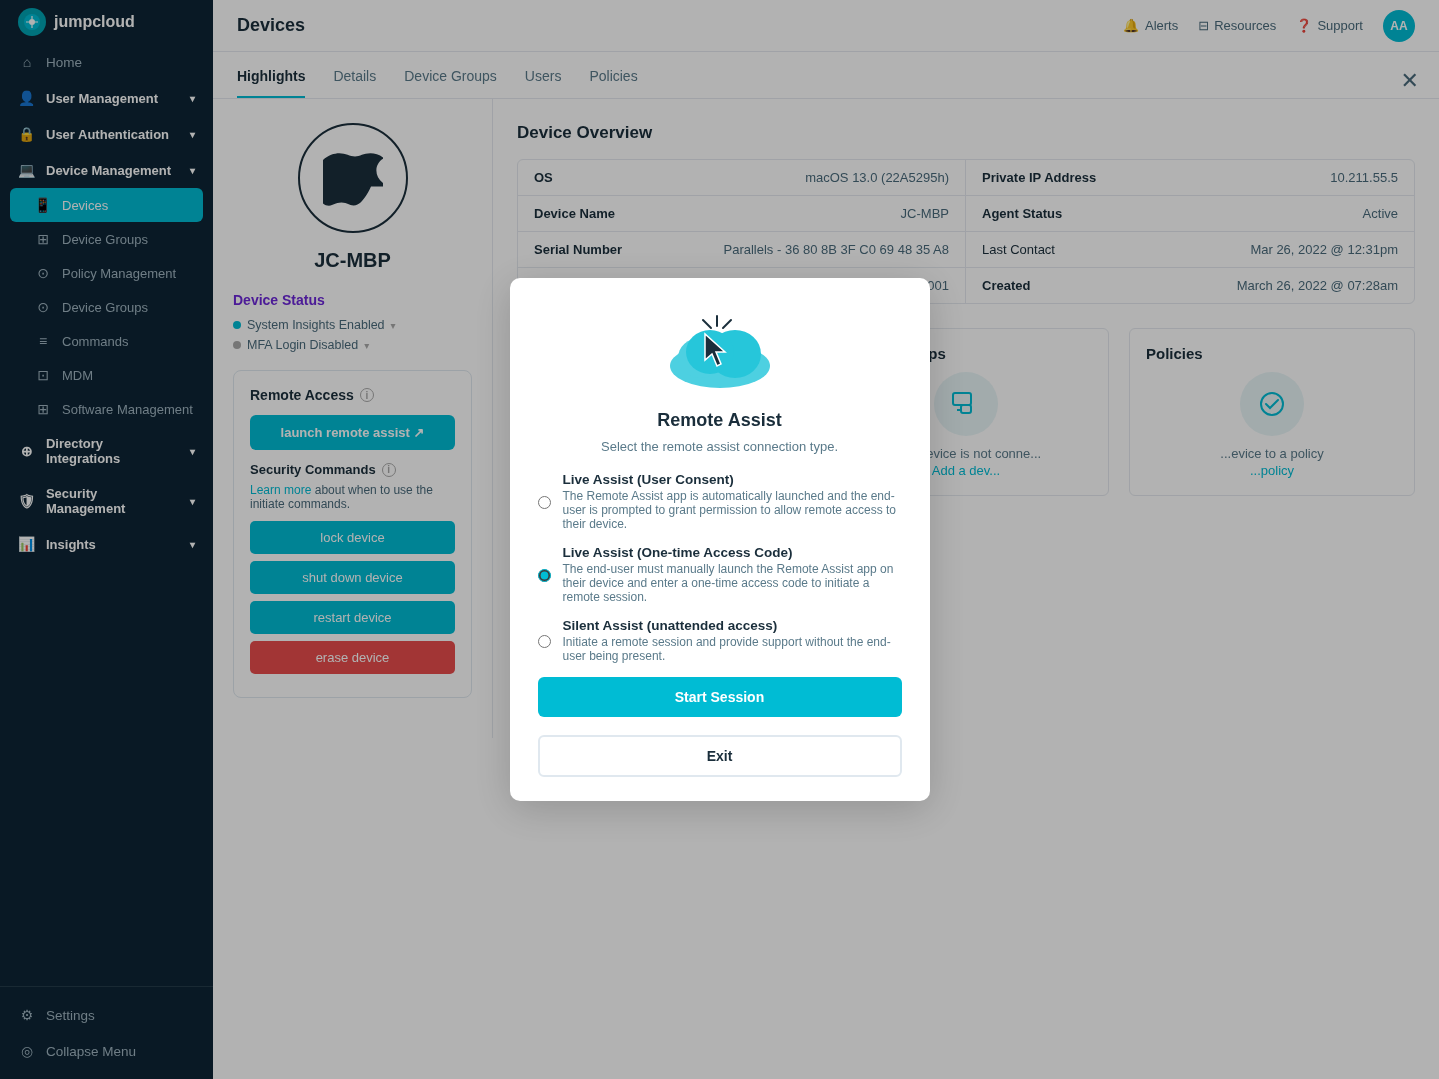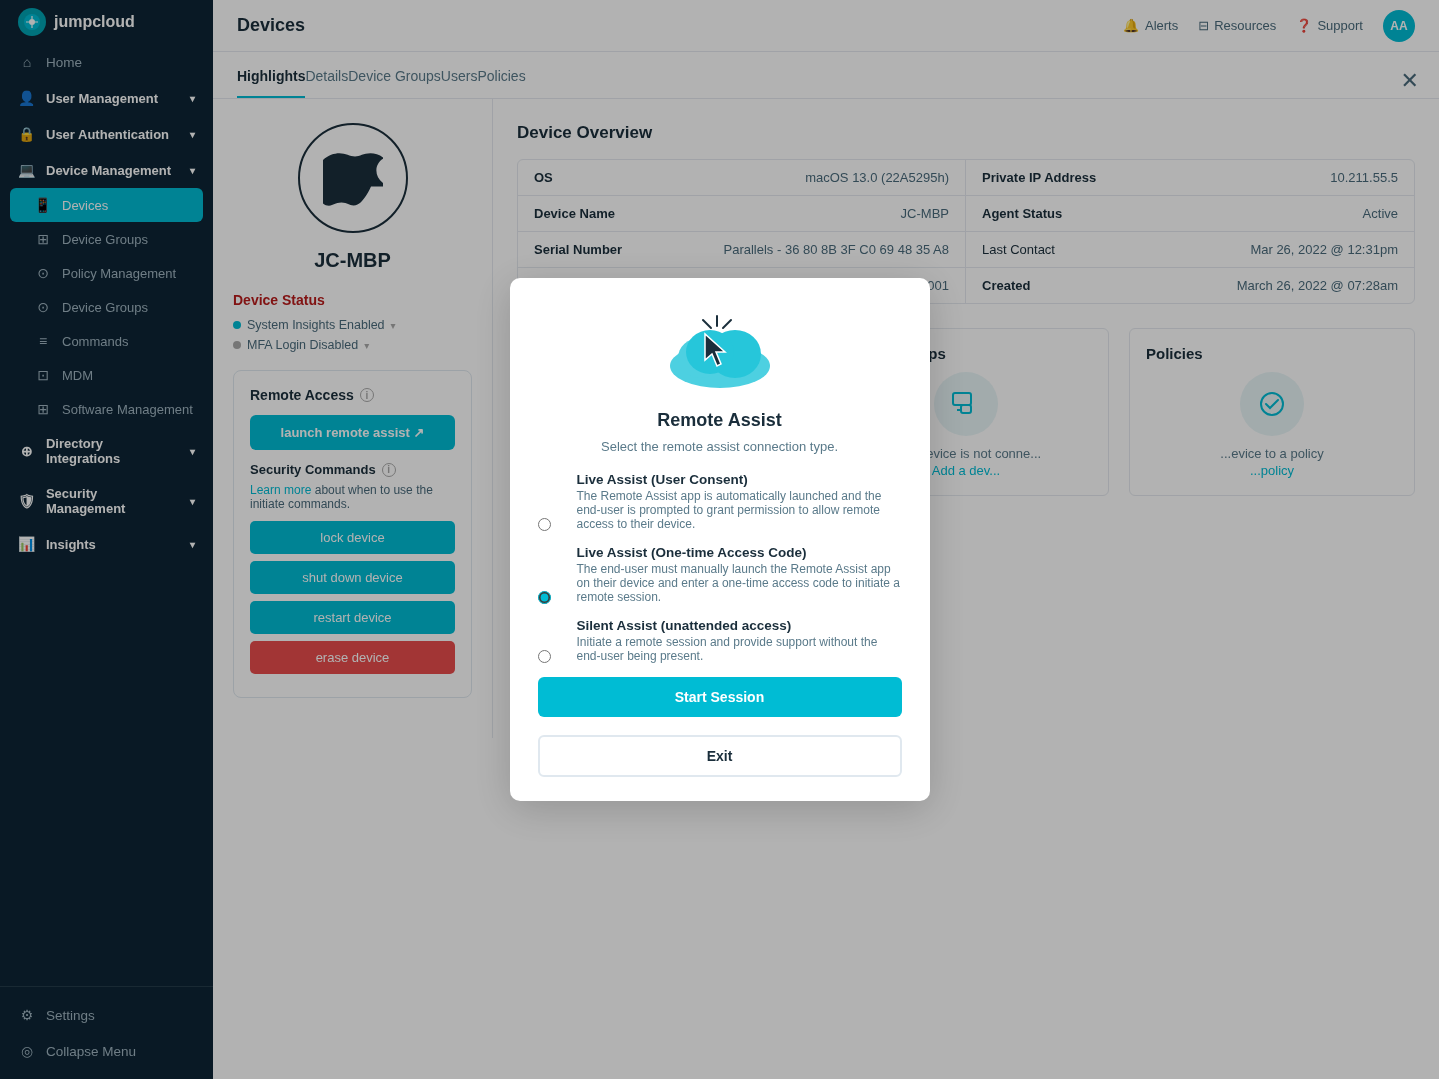--- a/index.html
+++ b/index.html
@@ -82,21 +82,21 @@
 
     
     .close-btn {
       position: absolute; top: 16px; right: 20px;
       font-size: 22px; cursor: pointer; color: #4a6b7c;
       z-index: 10;
     }
 
     
     .tabs {
-      display: flex; 
+      display: flex; gap: 28px;
       padding: 16px 24px 0;
       border-bottom: 1px solid #e5e9ef;
       background: white;
     }
     .tab {
       font-size: 14px; color: #5a7a8a; cursor: pointer;
       padding-bottom: 12px; border-bottom: 2px solid transparent;
     }
     .tab.active { color: #1a2e3b; font-weight: 600; border-bottom: 2px solid #00bcd4; }
 
@@ -121,21 +121,21 @@
       border: 2px solid #1a2e3b;
       border-radius: 50%;
       display: flex; align-items: center; justify-content: center;
       font-size: 52px;
     }
     .device-name {
       text-align: center; font-size: 20px; font-weight: 700; color: #1a2e3b;
       margin-bottom: 20px;
     }
     .device-status-section { margin-bottom: 18px; }
-    .section-title { font-size: 14px; font-weight: 700; color: #b91c1c; margin-bottom: 10px; }
+    .section-title { font-size: 14px; font-weight: 700; color: #6d28d9; margin-bottom: 10px; }
     .status-item { display: flex; align-items: center; gap: 6px; font-size: 12.5px; color: #4a6b7c; margin-bottom: 6px; }
     .status-dot { width: 8px; height: 8px; border-radius: 50%; background: #00bcd4; flex-shrink: 0; }
     .status-dot.grey { background: #aaa; }
 
     
     .remote-access-card {
       background: white;
       border: 1px solid #e0e8ef;
       border-radius: 8px;
       padding: 16px;
@@ -219,21 +219,21 @@
       display: flex; justify-content: center; margin-bottom: 14px;
     }
     .modal-title {
       text-align: center; font-size: 18px; font-weight: 700; color: #1a2e3b;
       margin-bottom: 8px;
     }
     .modal-subtitle {
       text-align: center; font-size: 13px; color: #5a7a8a;
       margin-bottom: 18px;
     }
-    .radio-option { display: flex; align-items: flex-end; gap: 26px; margin-bottom: 14px; }
+    .radio-option { display: flex; align-items: center; gap: 12px; margin-bottom: 14px; }
     .radio-option input[type=radio] { margin-top: 2px; accent-color: #00bcd4; }
     .radio-label { font-size: 13.5px; font-weight: 600; color: #1a2e3b; }
     .radio-desc { font-size: 12px; color: #5a7a8a; margin-top: 2px; }
     .modal-btn-primary {
       background: #00bcd4; color: white;
       border: none; border-radius: 6px;
       padding: 12px 0; font-size: 14px; font-weight: 600;
       width: 100%; cursor: pointer; margin-bottom: 18px;
     }
     .modal-btn-secondary {

